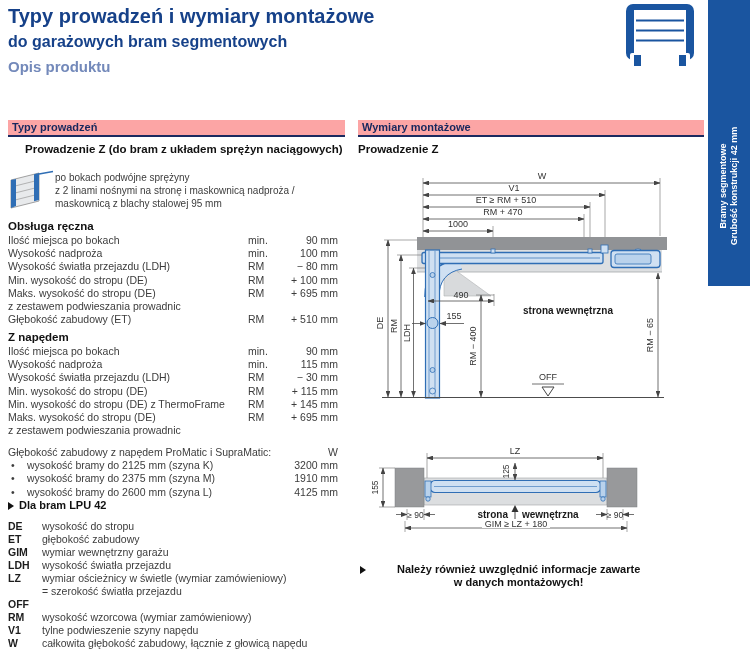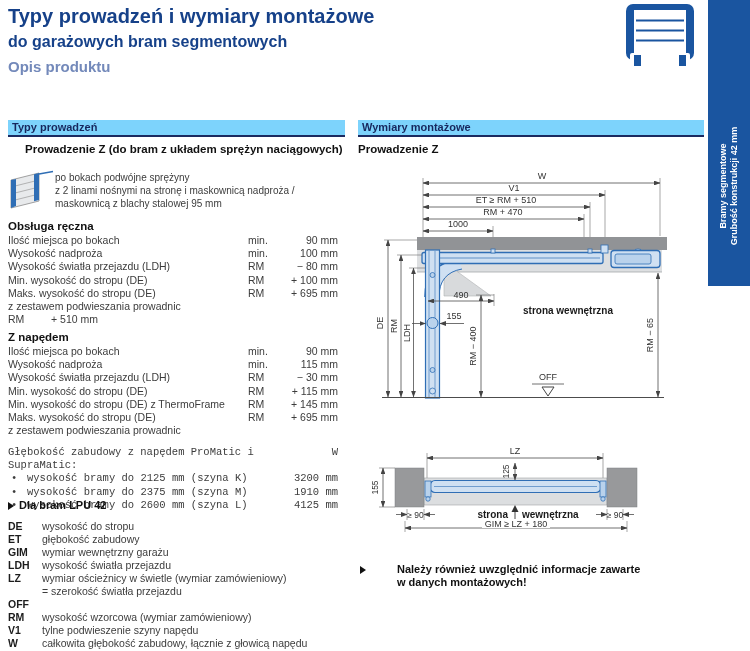--- a/index.html
+++ b/index.html
@@ -6,21 +6,21 @@
   .page {
     position:relative; width:750px; height:651px; background:#ffffff;
     font-family:"Liberation Sans", sans-serif; overflow:hidden; margin:0 auto;
   }
   .abs { position:absolute; }
   .title { left:8px; top:5px; font-size:20px; font-weight:bold; color:#164189; }
   .subtitle { left:8px; top:33px; font-size:16px; font-weight:bold; color:#164189; }
   .opis { left:8px; top:58px; font-size:15px; font-weight:bold; color:#7389ba; }
 
   .secbar {
-    top:120px; height:15px; background:#7dd3fc; border-bottom:2px solid #1b2a60;
+    top:120px; height:15px; background:#fca5a5; border-bottom:2px solid #1b2a60;
     color:#17275d; font-size:11px; font-weight:bold; padding-left:4px;
     line-height:15px; box-sizing:content-box;
   }
   .secbar.left { left:8px; width:333px; }
   .secbar.right { left:358px; width:342px; }
 
   .h-bold { font-size:11.5px; font-weight:bold; color:#111; }
   .body-txt { font-size:10px; color:#3c3c3c; line-height:13.2px; }
 
   .drow { display:flex; font-size:10.5px; color:#3c3c3c; line-height:13.2px; }
@@ -35,21 +35,21 @@
 
   .lrow { display:flex; font-size:10.5px; color:#3c3c3c; line-height:13px; }
   .labbr { width:34px; font-weight:bold; color:#1c1c1c; }
   .ldesc-wrap { flex:1; }
 
   .tri {
     display:inline-block; width:0; height:0;
     border-left:6px solid #111; border-top:4px solid transparent;
     border-bottom:4px solid transparent; margin-right:5px;
   }
-  .arrow-head { font-weight:bold; font-size:11px; color:#111; line-height:13px; }
+  .arrow-head { font-weight:bold; font-size:11px; color:#111; line-height:13px;text-align:center; }
 
   .side-tab { left:708px; top:0; width:42px; height:286px; background:#1a55a0; }
   .side-tab-inner {
     position:absolute; top:186px; left:50%;
     transform:translate(-50%,-50%) rotate(-90deg);
     white-space:nowrap; text-align:center; color:#fff;
     font-size:9px; font-weight:bold; line-height:11px;
   }
 
   svg text { font-family:"Liberation Sans", sans-serif; }
@@ -136,20 +136,21 @@
       <span class="dlabel">Maks. wysokość do stropu (DE)</span>
       <span class="dref">RM</span>
       <span class="dval">+ 695 mm</span>
     </div>
     <div class="drow">
       <span class="dlabel">z zestawem podwieszania prowadnic</span>
       <span class="dref"></span>
       <span class="dval"></span>
     </div>
     <div class="drow">
+      <span class="dlabel">Głębokość zabudowy (ET)</span>
       <span class="dref">RM</span>
       <span class="dval">+ 510 mm</span>
     </div>
   </div>
 
   <div class="abs h-bold" style="left:8px; top:331px;">Z napędem</div>
   <div class="abs" style="left:8px; top:345px; width:330px;">
     <div class="drow">
       <span class="dlabel">Ilość miejsca po bokach</span>
       <span class="dref">min.</span>
@@ -180,21 +181,21 @@
       <span class="dref">RM</span>
       <span class="dval">+ 695 mm</span>
     </div>
     <div class="drow">
       <span class="dlabel">z zestawem podwieszania prowadnic</span>
       <span class="dref"></span>
       <span class="dval"></span>
     </div>
   </div>
 
-  <div class="abs" style="left:8px; top:446px; width:330px;font-family:Liberation Mono, monospace;">
+  <div class="abs" style="left:8px; top:446px; width:330px;">
     <div class="drow">
       <span class="dlabel">Głębokość zabudowy z napędem ProMatic i SupraMatic:</span>
       <span class="dval" style="width:40px;">W</span>
     </div>
     <div class="brow">
       <span class="bullet">•</span>
       <span class="blabel">wysokość bramy do 2125 mm (szyna K)</span>
       <span class="bval">3200 mm</span>
     </div>
     <div class="brow">

